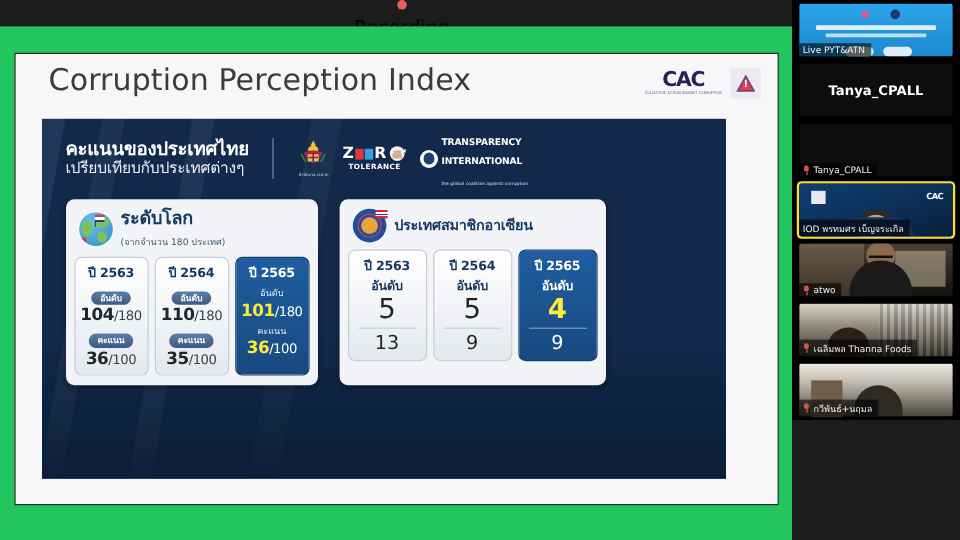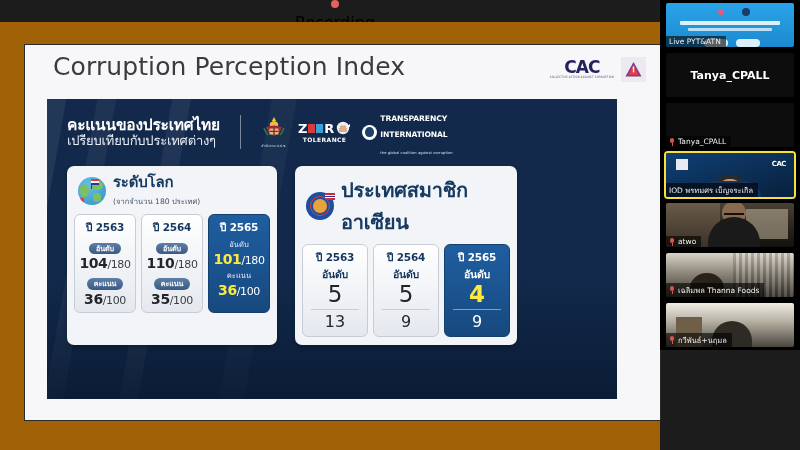--- a/index.html
+++ b/index.html
@@ -9,21 +9,21 @@
     font-family: "DejaVu Sans", "Liberation Sans", sans-serif;
     overflow: hidden;
   }
   #app { position: relative; width: 800px; height: 450px; background: #1c1c1c; }
 
   
   .rec-bar { position: absolute; left: 0; top: 0; width: 660px; height: 22px; display: flex; align-items: center; gap: 5px; padding-left: 10px; flex-direction: column; }
   .rec-dot { width: 8px; height: 8px; border-radius: 50%; background: #e8605a; flex: none; }
 
   
-  .share-stage { position: absolute; left: 0; top: 22px; width: 660px; height: 428px; background: #a16207; display: flex; align-items: flex-start; justify-content: flex-end; }
+  .share-stage { position: absolute; left: 0; top: 22px; width: 660px; height: 428px; background: #22c55e; display: flex; align-items: flex-start; justify-content: center; }
   .slide { position: relative; width: 635px; height: 375px; margin-top: 23px; background: #f7f6f8; box-shadow: 0 0 0 1px #2b2b2b; overflow: hidden; }
 
   .slide-head { position: relative; height: 52px; padding: 8px 14px 0 28px; display: flex; align-items: flex-start; justify-content: space-between; }
   .slide-title { font-size: 25px; color: #3b3b3d; font-weight: 400; letter-spacing: .1px; line-height: 1.15; }
 
   .head-logos { display: flex; align-items: center; gap: 7px; padding-top: 4px; }
   .cac-logo { display: flex; flex-direction: column; align-items: center; line-height: 1; }
   .cac-word { font-size: 17px; font-weight: 700; color: #23235c; letter-spacing: -1px; }
   .cac-sub { font-size: 2.6px; color: #4a4a70; letter-spacing: .2px; margin-top: 1px; transform: scaleY(1.2); }
   .iod-logo { width: 25px; height: 25px; background: #ece9f1; display: flex; align-items: center; justify-content: center; }
@@ -45,21 +45,21 @@
       rgba(255,255,255,.06) 20.2% 23%, rgba(255,255,255,0) 23.2% 36%,
       rgba(255,255,255,.04) 36.2% 40%, rgba(255,255,255,0) 40.2% 100%);
   }
   .panel::after {
     content:""; position:absolute; left:0; bottom:0; width:100%; height:120px;
     background: linear-gradient(0deg, rgba(8,24,46,.75), rgba(8,24,46,0));
   }
   .panel-inner { position: relative; z-index: 3; height: 100%; }
 
   .panel-top { display: flex; align-items: center; padding: 9px 16px 0 20px; gap: 10px; }
-  .panel-head-txt { line-height: 1.12; }
+  .panel-head-txt { line-height: 1.12; font-family: Liberation Mono, monospace; }
   .ph-l1 { font-size: 15.5px; font-weight: 700; color: #ffffff; letter-spacing: -.2px; }
   .ph-l2 { font-size: 13px; font-weight: 400; color: #e8eef6; letter-spacing: -.2px; }
   .ph-divider { width: 1px; height: 34px; background: rgba(255,255,255,.45); margin: 0 10px; }
   .partner-logos { display: flex; align-items: center; gap: 11px; }
 
   .nacc-emblem { display: flex; flex-direction: column; align-items: center; }
   .nacc-sub { font-size: 3.4px; color: #dfe6ef; margin-top: 1px; }
 
   .zero-tol { display: flex; flex-direction: column; align-items: center; line-height: 1; }
   .zt-row { display: flex; align-items: center; gap: 1px; }
@@ -93,21 +93,21 @@
   .globe-badge { position: absolute; left: -1px; bottom: 0px; width: 7px; height: 7px; border-radius: 2px; background: #e23b3b; }
 
   .asean-mark { width: 28px; height: 28px; border-radius: 50%; background: #1b4fa0; position: relative; flex: none; }
   .asean-mark::after { content:""; position:absolute; left:7px; top:7px; width:14px; height:14px; border-radius:50%; background:#e8a33d; }
   .asean-mark .ring { position:absolute; left:4px; top:4px; width:20px; height:20px; border-radius:50%; border:1.5px solid #e03c3c; }
   .asean-flag { position:absolute; left: 19px; top: 1px; width: 10px; height: 7px; background: linear-gradient(#d7263d 25%, #ffffff 25% 42%, #2e3192 42% 58%, #ffffff 58% 75%, #d7263d 75%); }
 
   .card-title-w { line-height: 1.05; }
   .ct-main { font-size: 15px; font-weight: 700; color: #173a63; letter-spacing: -.2px; }
   .ct-sub { font-size: 7.6px; color: #41536b; }
-  .ct-asean { font-size: 20px; font-weight: 700; color: #173a63; letter-spacing: -.2px; }
+  .ct-asean { font-size: 12px; font-weight: 700; color: #173a63; letter-spacing: -.2px; }
 
   .year-row { display: flex; gap: 5px; }
   .ybox { flex: 1; border-radius: 6px; padding: 4px 2px 5px 2px; text-align: center; }
   .ybox.normal { background: linear-gradient(#ffffff, #e4e8ee); border: 1px solid #c7cdd6; }
   .ybox.hl { background: linear-gradient(#1f5ea0, #17497f); border: 1px solid #14406f; }
 
   .y-label { font-size: 10.5px; font-weight: 700; color: #14365e; letter-spacing: -.2px; }
   .ybox.hl .y-label { color: #ffffff; }
 
   .pill { display: inline-block; margin: 2px 0 1px 0; padding: 0 7px; border-radius: 8px; font-size: 7.2px; font-weight: 700; color: #ffffff;

